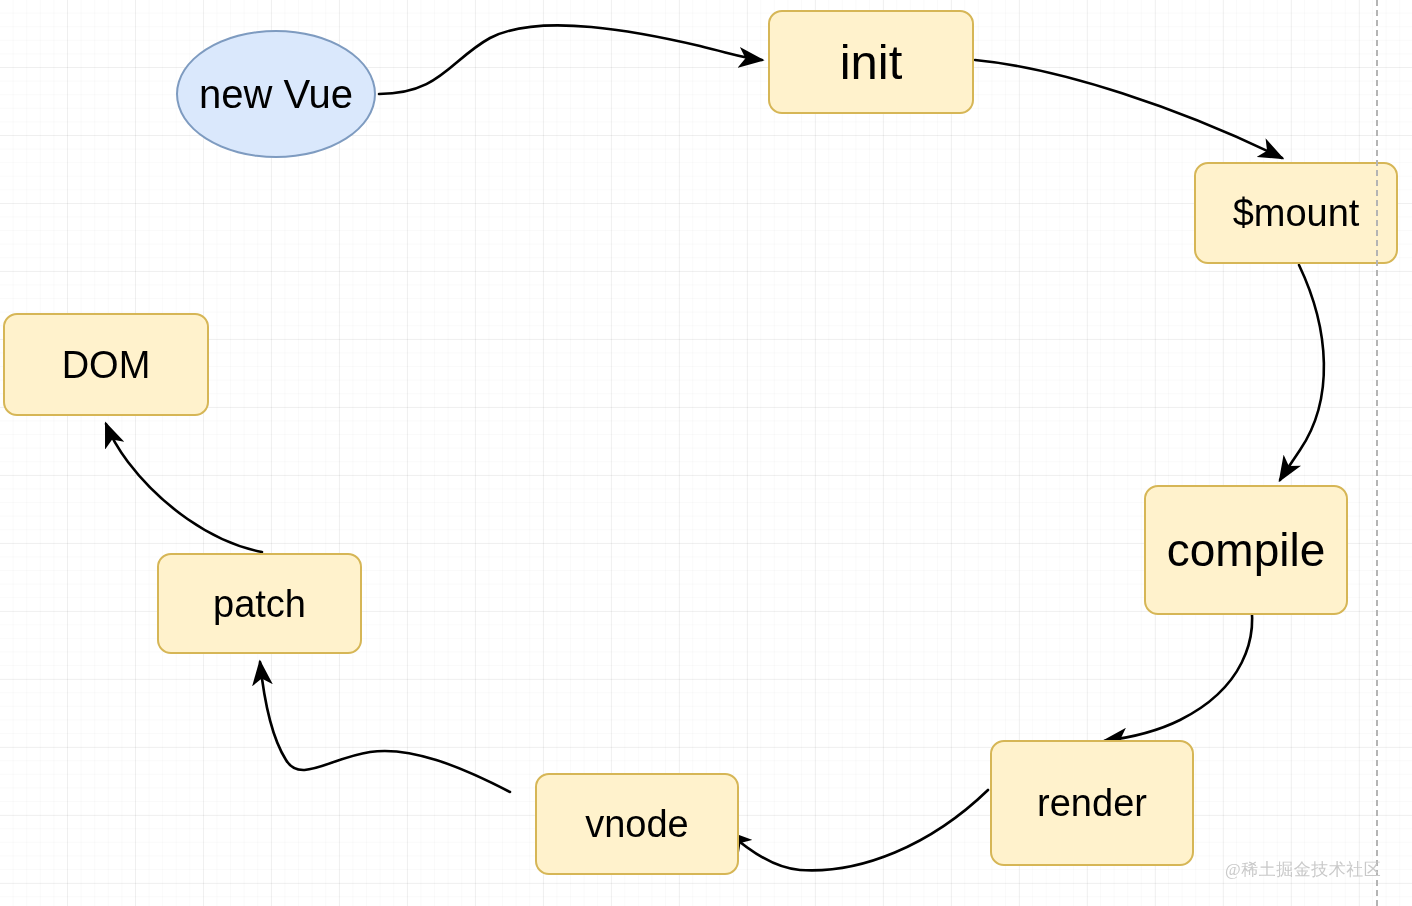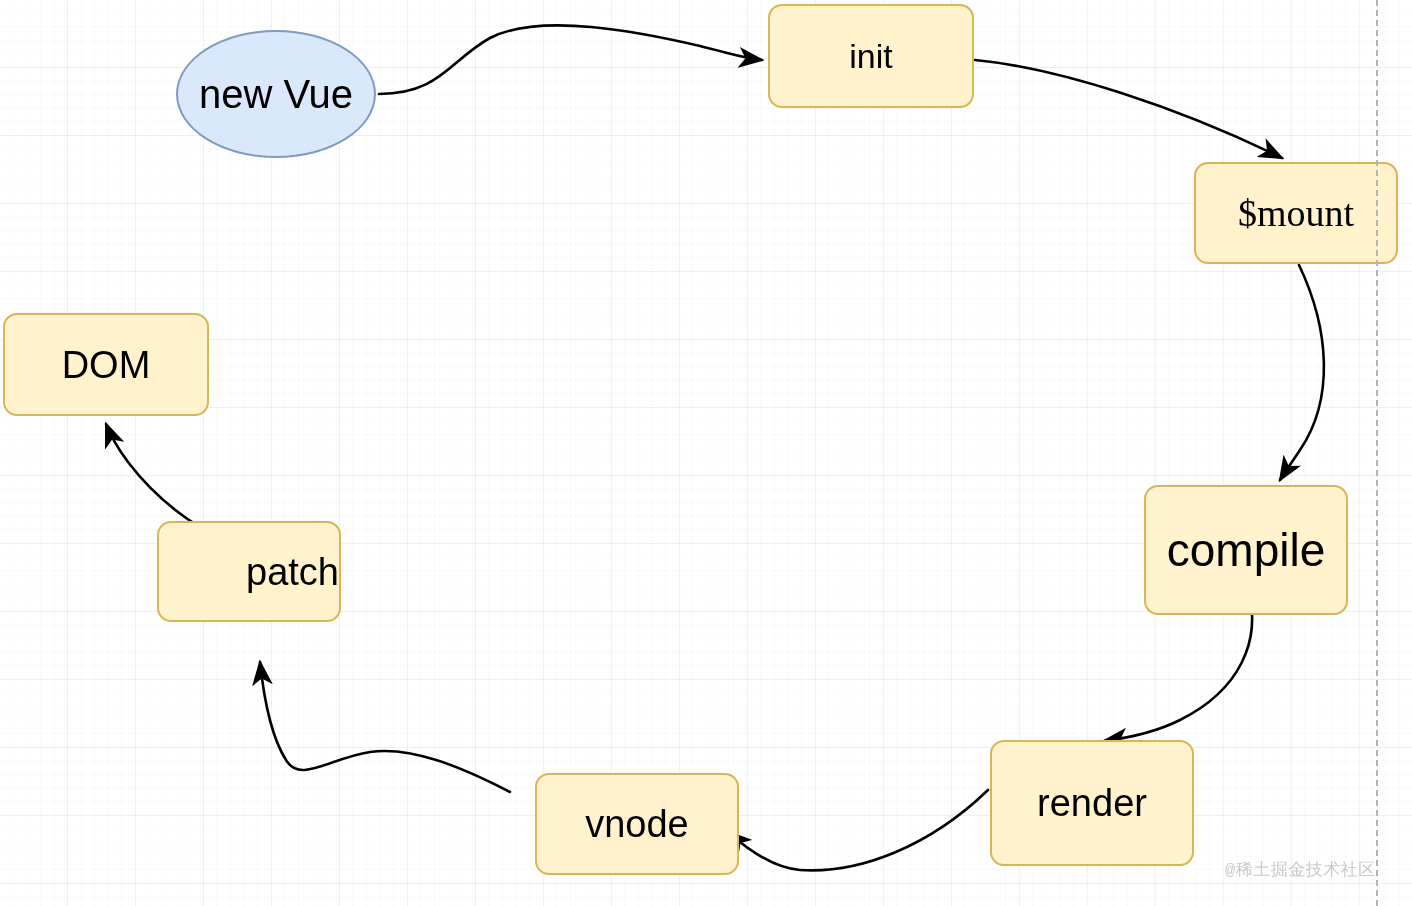--- a/index.html
+++ b/index.html
@@ -52,21 +52,21 @@
     border-radius: 14px;
   }
   .node.start {
     background: #dae8fc;
     border: 2px solid #7e9bc0;
     border-radius: 50%;
   }
   .watermark {
     position: absolute;
     color: #c9c9c9;
-    font-family: Liberation Mono, monospace;
+    font-family: Liberation Serif, serif;
     font-size: 17px;
     letter-spacing: 0.5px;
     white-space: nowrap;
     user-select: none;
   }
   .page-break {
     position: absolute;
     top: 0;
     width: 0;
     height: 906px;
@@ -92,41 +92,41 @@
         <path d="M 988 790 C 930 846 860 874 800 870 C 772 868 746 848 728 832" marker-end="url(#arrowhead)"></path>
         <path d="M 510 792 C 460 766 410 746 370 752 C 330 758 300 784 286 760 C 272 738 264 700 260 662" marker-end="url(#arrowhead)"></path>
         <path d="M 262 552 C 210 542 160 504 128 462 C 116 446 110 434 106 424" marker-end="url(#arrowhead)"></path>
       </g>
   </svg>
 
   <div class="node start" style="left: 176px; top: 30px; width: 200px; height: 128px; font-size: 40px;">
     <span>new Vue</span>
   </div>
 
-  <div class="node process" style="left: 768px; top: 4px; width: 206px; height: 104px; font-size: 34px;">
+  <div class="node process" style="left: 768px; top: 10px; width: 206px; height: 104px; font-size: 49px;">
     <span>init</span>
   </div>
 
-  <div class="node process" style="left: 1194px; top: 162px; width: 204px; height: 102px; font-size: 38px; font-family: Liberation Serif, serif;">
+  <div class="node process" style="left: 1194px; top: 162px; width: 204px; height: 102px; font-size: 38px;">
     <span>$mount</span>
   </div>
 
   <div class="node process" style="left: 1144px; top: 485px; width: 204px; height: 130px; font-size: 46px;">
     <span>compile</span>
   </div>
 
   <div class="node process" style="left: 990px; top: 740px; width: 204px; height: 126px; font-size: 38px;">
     <span>render</span>
   </div>
 
   <div class="node process" style="left: 515px; top: 773px; width: 204px; height: 102px; font-size: 38px; margin-left: 20px;">
     <span>vnode</span>
   </div>
 
-  <div class="node process" style="left: 157px; top: 521px; width: 184px; height: 101px; font-size: 38px; justify-content: flex-end;">
+  <div class="node process" style="left: 157px; top: 553px; width: 205px; height: 101px; font-size: 38px;">
     <span>patch</span>
   </div>
 
   <div class="node process" style="left: 3px; top: 313px; width: 206px; height: 103px; font-size: 38px;">
     <span>DOM</span>
   </div>
 
   <div class="page-break" style="left: 1376px;"></div>
 
   <div class="watermark" style="left: 1225px; top: 858px;">@稀土掘金技术社区</div>

